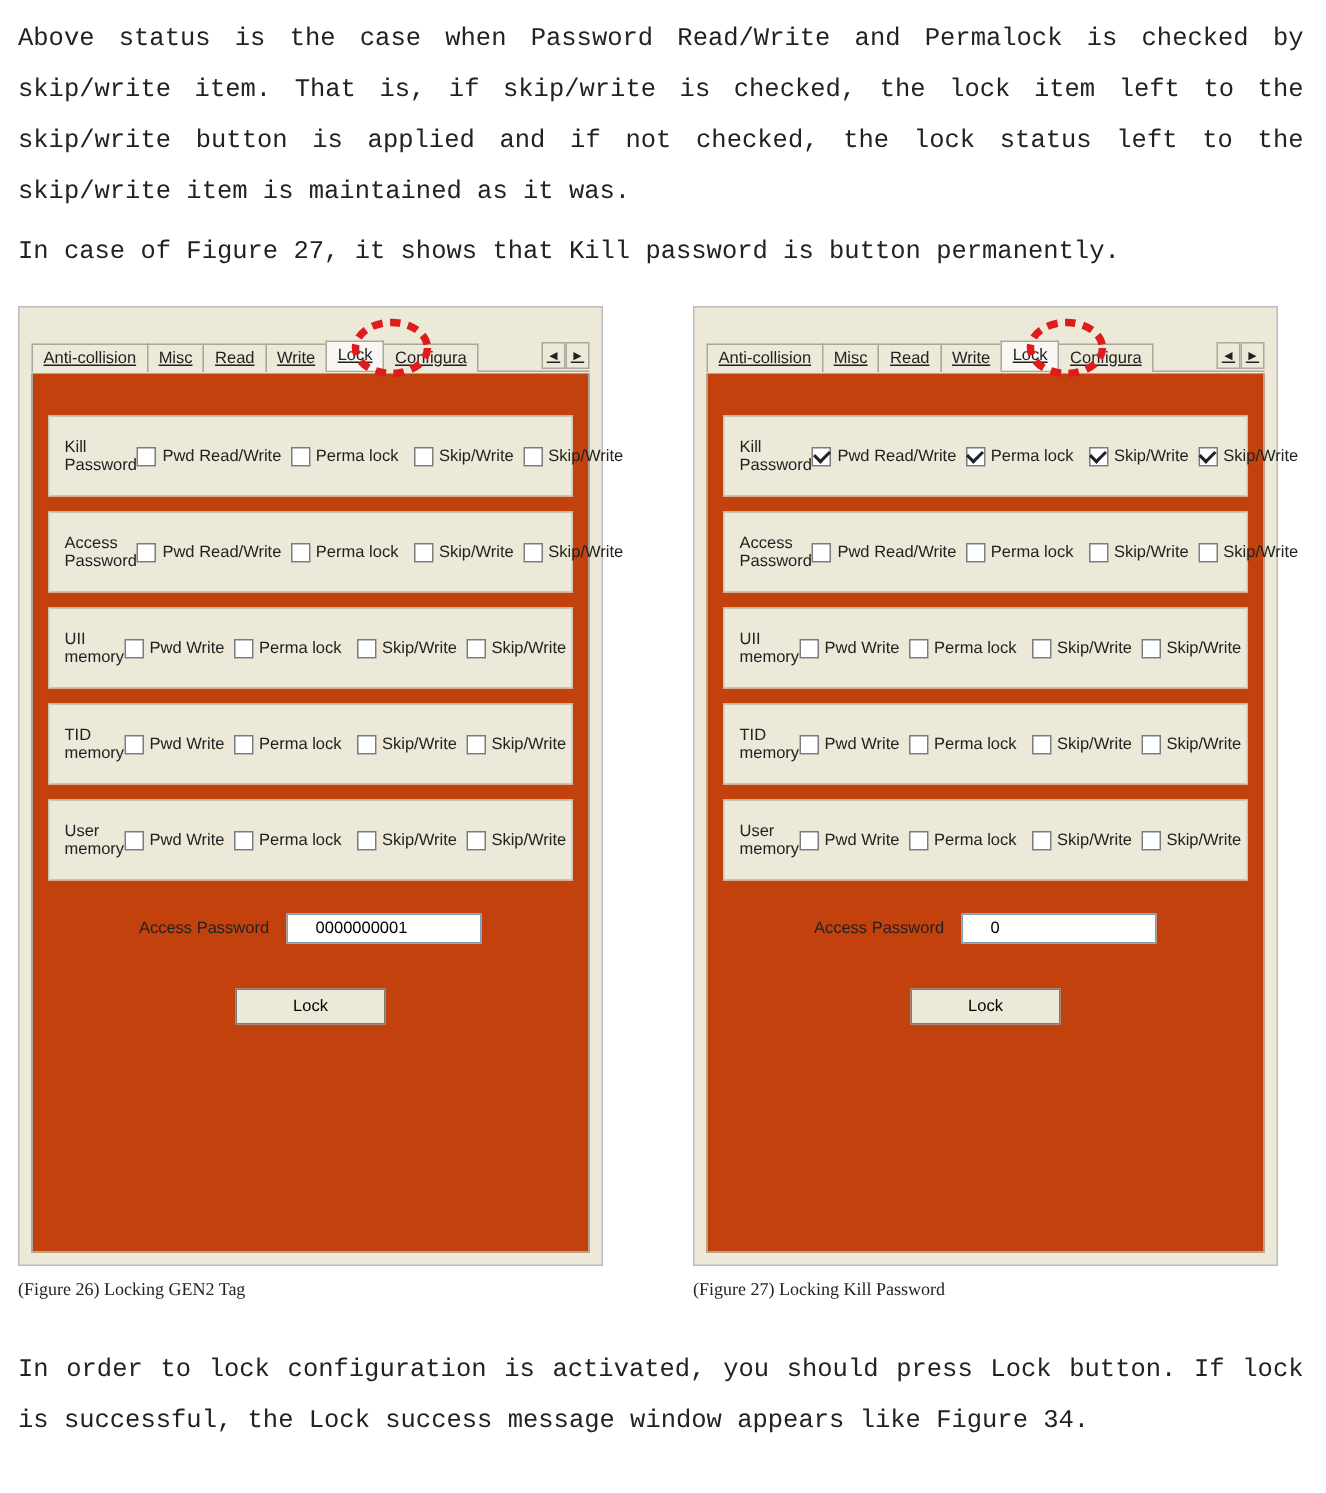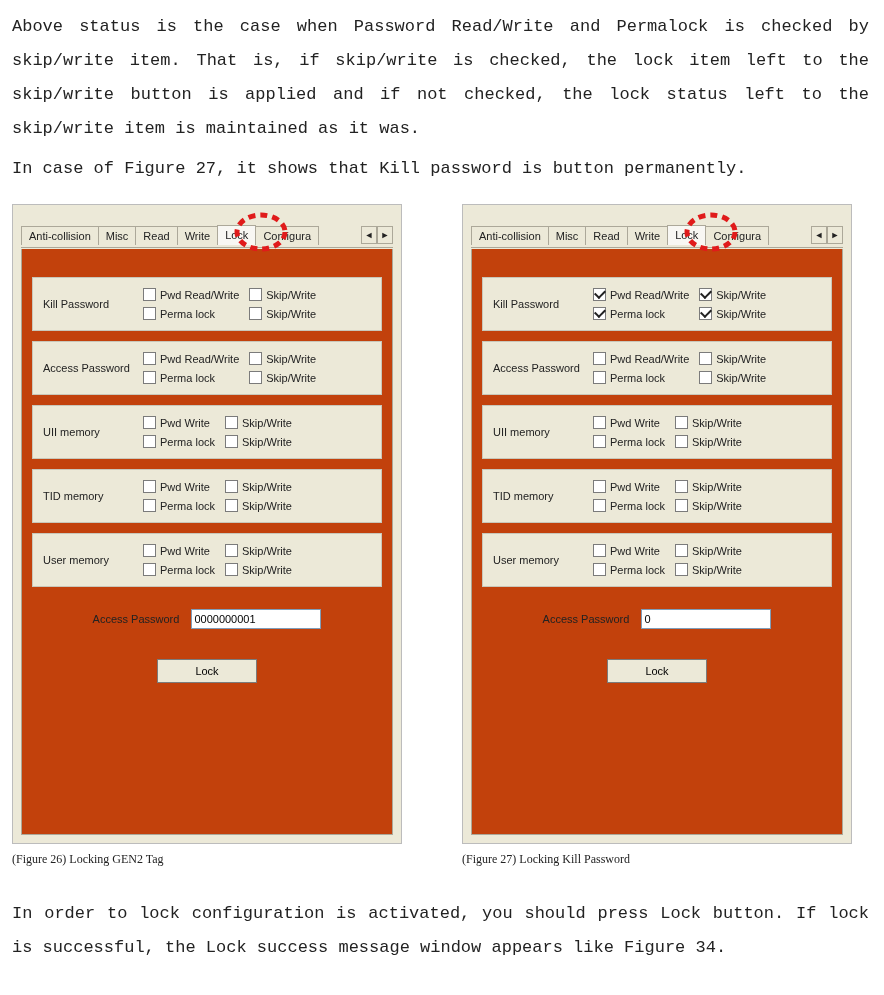--- a/index.html
+++ b/index.html
@@ -38,22 +38,23 @@
     color: #222;
     box-sizing: border-box;
   }
   .tabbar {
     position: absolute;
     top: 20px;
     left: 8px;
     right: 8px;
     height: 22px;
     display: flex;
-    align-items: flex-start;
+    align-items: flex-end;
     border-bottom: 1px solid #aca899;
+    text-decoration: underline;
   }
   .tab {
     border: 1px solid #aca899;
     border-bottom: none;
     background: #ece9d8;
     padding: 3px 7px 3px 7px;
     margin-right: -1px;
     font-size: 11px;
     position: relative;
     top: 1px;
@@ -108,21 +109,21 @@
     width: 100px;
     font-size: 11px;
   }
   .checks {
     display: flex;
     gap: 10px;
     flex-wrap: nowrap;
   }
   .check-col {
     display: flex;
-    flex-direction: column;
+    flex-direction: row;
     gap: 6px;
   }
   .check {
     display: flex;
     align-items: center;
     gap: 4px;
     font-size: 11px;
     white-space: nowrap;
   }
   .cb {
@@ -149,21 +150,21 @@
     gap: 12px;
     margin-top: 22px;
     justify-content: center;
   }
   .ap-label { font-size: 11px; }
   .ap-input {
     width: 130px;
     height: 20px;
     border: 1px solid #7f9db9;
     background: #fff;
-    padding: 2px 2px;
+    padding: 2px 18px;
     font-family: Tahoma, sans-serif;
     font-size: 11px;
     box-sizing: border-box;
   }
   .lock-btn {
     margin: 30px auto 0 auto;
     width: 100px;
     height: 24px;
     border: 1px solid #7b7b7b;
     background: #ece9d8;

